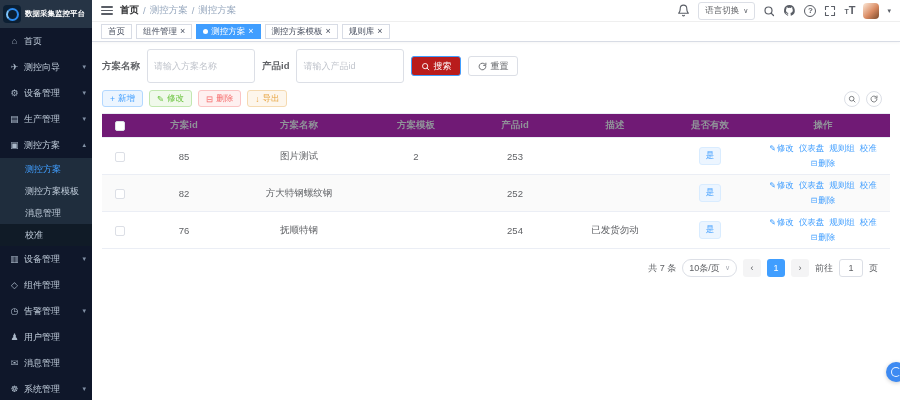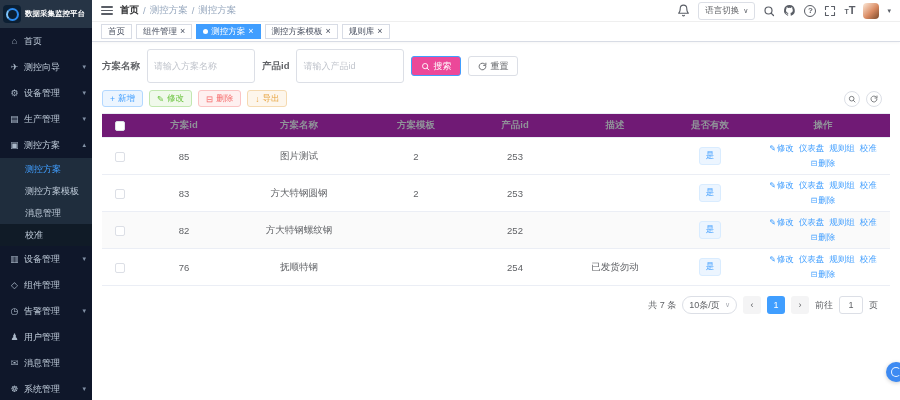--- a/index.html
+++ b/index.html
@@ -46,21 +46,21 @@
   .tag.active .dot { display: inline-block; }
   .tag .close { font-size: 9px; line-height: 1; }
 
   .content { flex: 1; padding: 7px 10px 0 10px; position: relative; }
 
   .filter-row { display: flex; align-items: center; gap: 7px; margin-bottom: 7px; }
   .f-label { font-size: 9.5px; color: #606266; font-weight: bold; }
   .f-input { width: 108px; height: 20px; border: 1px solid #dcdfe6; border-radius: 3px; padding: 16px 6px; font-size: 9px; color: #606266; outline: none; font-family: "Liberation Sans", sans-serif; }
   .f-input::placeholder { color: #c0c4cc; }
   .btn { height: 20px; display: inline-flex; align-items: center; gap: 3px; padding: 0 9px; border-radius: 3px; font-size: 9px; border: 1px solid transparent; cursor: pointer; white-space: nowrap; font-family: "Liberation Sans", sans-serif; }
-  .btn-primary { background: #ec4899; border-color: #409eff; color: #fff; text-align: right; }
+  .btn-primary { background: #b91c1c; border-color: #409eff; color: #fff; text-align: right; }
   .btn-default { background: #fff; border-color: #dcdfe6; color: #606266; }
 
   .action-row { display: flex; align-items: center; gap: 6px; margin-bottom: 6px; }
   .btn-mini { height: 17px; padding: 0 7px; font-size: 8.5px; }
   .btn-add    { background: #ecf5ff; border-color: #b3d8ff; color: #409eff; }
   .btn-edit   { background: #f0f9eb; border-color: #c2e7b0; color: #67c23a; }
   .btn-del    { background: #fef0f0; border-color: #fbc4c4; color: #f56c6c; }
   .btn-export { background: #fdf6ec; border-color: #f5dab1; color: #e6a23c; }
   .tool-circles { margin-left: auto; display: flex; gap: 6px; padding-right: 8px; }
   .circle-btn { width: 16px; height: 16px; border-radius: 50%; border: 1px solid #dcdfe6; background: #fff; color: #606266; display: flex; align-items: center; justify-content: center; cursor: pointer; }
@@ -340,33 +340,20 @@
             <td>图片测试</td>
             <td>2</td>
             <td>253</td>
             <td></td>
             <td><span class="badge-yes">是</span></td>
             <td class="ops">
               <span class="op"><i>✎</i><span>修改</span></span><span class="op">仪表盘</span><span class="op">规则组</span><span class="op">校准</span><br>
               <span class="op"><i>⊟</i><span>删除</span></span>
             </td>
           </tr>
-          <tr>
-            <td><span class="checkbox"></span></td>
-            <td>83</td>
-            <td>方大特钢圆钢</td>
-            <td>2</td>
-            <td>253</td>
-            <td></td>
-            <td><span class="badge-yes">是</span></td>
-            <td class="ops">
-              <span class="op"><i>✎</i><span>修改</span></span><span class="op">仪表盘</span><span class="op">规则组</span><span class="op">校准</span><br>
-              <span class="op"><i>⊟</i><span>删除</span></span>
-            </td>
-          </tr>
           <tr class="striped">
             <td><span class="checkbox"></span></td>
             <td>82</td>
             <td>方大特钢螺纹钢</td>
             <td></td>
             <td>252</td>
             <td></td>
             <td><span class="badge-yes">是</span></td>
             <td class="ops">
               <span class="op"><i>✎</i><span>修改</span></span><span class="op">仪表盘</span><span class="op">规则组</span><span class="op">校准</span><br>

